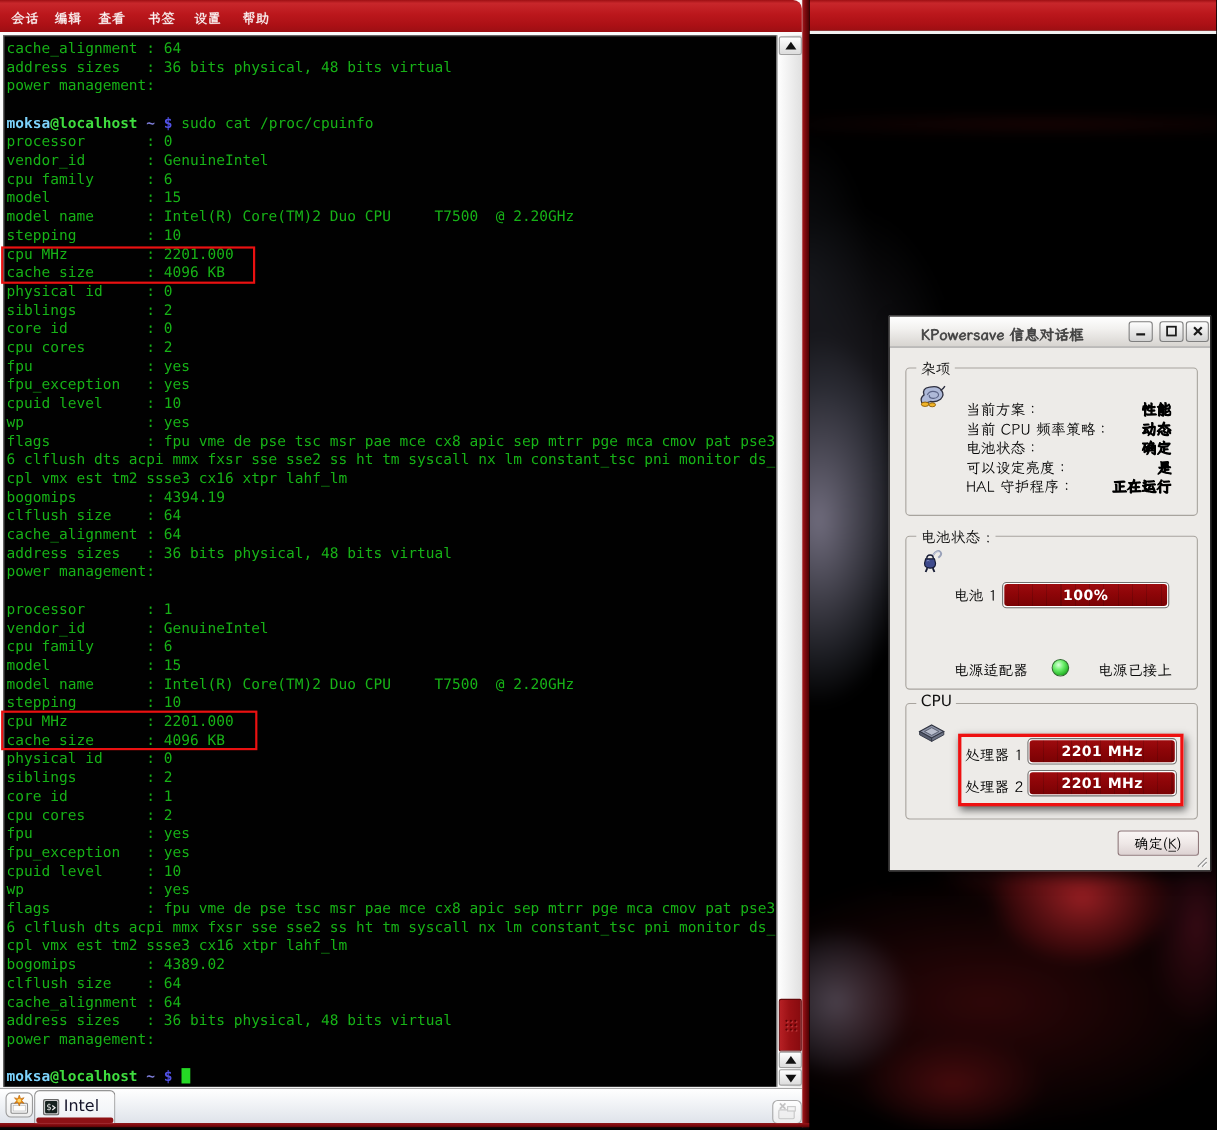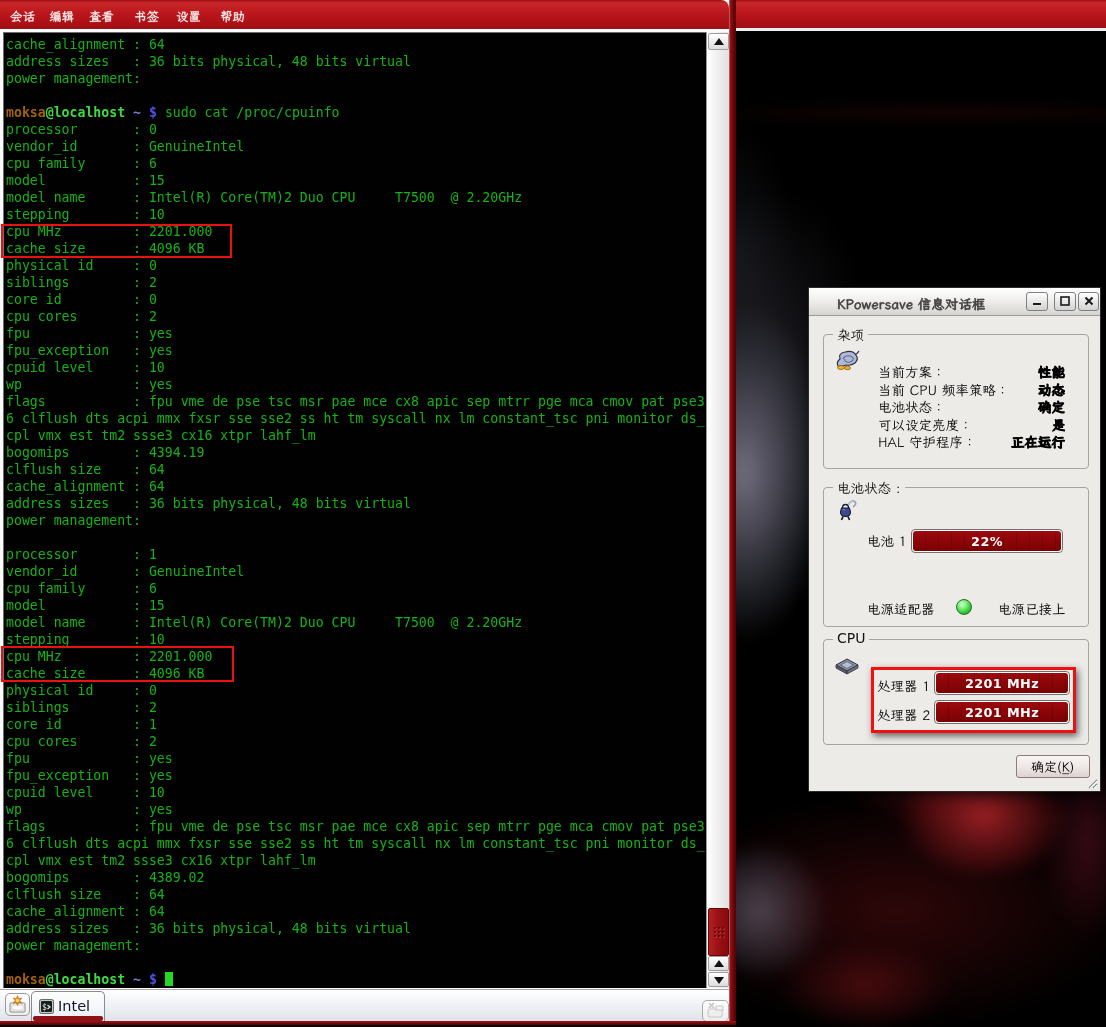--- a/index.html
+++ b/index.html
@@ -24,21 +24,21 @@
      background:linear-gradient(180deg,#9e1014 0%,#c8272b 10%,#bb171c 45%,#ab1015 80%,#9c0f13 100%);
      border-top-right-radius:8px; }
   .menu-item { position:absolute; top:8px; cursor:default; }
 
   
   #term { left:3px; top:32px; width:703px; height:956px; background:#010101;
      border-top:1px solid #6e6e6e; border-left:1px solid #6e6e6e; }
   #term-text { position:absolute; left:2px; top:3px; font-family:"DejaVu Sans Mono","Liberation Mono",monospace;
      font-size:13.2px; line-height:17px; color:#17b217; white-space:pre; }
   .tline { height:17px; }
-  .p-user { color:#a16207; font-weight:bold; }
+  .p-user { color:#7dd3fc; font-weight:bold; }
   .p-host { color:#3fdc3f; font-weight:bold; }
   .p-cwd  { color:#7d7dd8; font-weight:bold; }
   .p-sign { color:#5252e8; font-weight:bold; }
   .p-cursor { display:inline-block; width:8px; height:14px; background:#25d825; vertical-align:-2px; }
 
   .hl-rect { position:absolute; border:2px solid #ea1111; background:transparent; }
   #hl1 { left:1px; top:224px; width:231px; height:34px; }
   #hl2 { left:1px; top:646px; width:233px; height:36px; }
 
   
@@ -455,21 +455,21 @@
       <svg width="39.8" height="17.8" viewBox="0 0 354 158">
         <g transform="translate(0,124) scale(1,-1)" fill="#0a0a0a">
           <path transform="translate(0,0)" d="m52 52l-25-1l-1 15l27 2zm0-24l-24 0l-1 16l25 1zm35 26l-27-2l0 16l28 1zm-2-24l-25-1l0 17l26 1zm-66 35l2-36q0-1 0-2l0-4q0-1 0-2l0-1q0-1 1-3q2-1 4-1q3 0 3 2l0 0l0 3l23 1l0-16q0-8 6-11q2-1 7-2q5 0 19 0q13 0 18 1q5 1 7 3q2 3 3 8q1 5 1 14q0 10-2 10q-1 0-2-6q-2-16-5-19q-1-2-4-2q-6-1-17-1q-12 0-16 0q-4 1-5 2q-2 2-2 5l0 14l32 2q4 0 4 1q0 2-4 5l4 38q0 0 1 1q0 1 0 2q0 1-2 3q-1 2-4 2l-1 0l-30-2l0 20q0 3-5 4q-2 0-3 0q-1 0-1-1q0 0 0 0q2-3 2-6l0-17l-27-1q-6 2-8 2q-2 0-2-1q0-1 1-3q1-2 2-6z"></path>
           <path transform="translate(120,0)" d="m19 0q12 16 17 26q5 9 5 11q0 1-1 1q-1 0-4-2q-6-10-11-16q-5-7-8-10q-3-4-5-6q-2-2-3-2q-1-1-1-1q-1-1-1-1q0-1 2-3q2-1 5-2q0 0 0 0q0 0 0 0q2 0 3 1q1 2 2 4zm8 42q1 0 2 1q1 1 1 2q1 2 1 2q0 1-2 3q0 0-2 2q-2 1-5 3q-2 2-5 3q-2 2-4 3q-2 1-3 1q-1 0-2-1q-1-2-1-3q0-1 2-2q4-3 8-6q4-3 8-6q1-2 2-2zm9 25q1 0 2 1q1 1 1 3q1 1 1 1q0 1-1 3q-7 6-12 10q-5 4-7 4q-1 0-2-1q-1-1-1-2q0-1 0-1q0-1 1-2q4-3 8-7q4-4 7-7q2-2 3-2zm57-40l0 0q-2 0-5 2q-2 1-4 2q-2 2-3 2q0 0 0-1q0-1 1-3q2-3 4-5q2-3 5-4q2-2 3-2q3 0 4 2q2 2 3 7q1 5 3 14q1 9 1 23q0 1 1 2q0 0 0 1q0 2-2 3q-2 1-3 1q-1 0-2-1l-20-7l0 27q0 2 0 3q-1 1-3 1q-3 1-5 1q-1 0-1-1q0 0 0-1q1-1 2-3q0-1 0-3l0-27l-15-6l0 15q0 1 0 2q0 1-3 2q-3 1-5 1q-1 0-1-1q0 0 1-1q1-1 1-3q0-1 0-3l0-15l-9-3q-1-1-3-1q-2-1-3-1q-1 0-1 0q0 0 0-1q0 0 0 0q0 0 1-1q1-1 2-2q1-1 3-1q1 0 3 1l7 2l-1-37l0 0q0-6 4-9q3-3 8-4q8 0 17 0q7 0 13 0q7 0 13 1q5 1 8 3q2 3 2 7q1 5 1 12q0 2 0 5q0 2-1 4q0 2-1 2q-2 0-2-5q-1-7-2-11q-1-4-2-6q-1-2-2-2q-1-1-3-1q-6-1-11-1q-6-1-12-1q-4 0-9 0q-4 1-8 1q-3 1-4 2q-1 1-1 4l0 39l15 6l0-25q0-3 0-5q0-1-1-3l0-1q0-2 2-3q1-1 2-2q2 0 2 0q1 0 2 1q0 1 0 2l0 38l19 8q0-11-1-20q-1-9-3-16q0 0-1 0z"></path>
           <path transform="translate(282,0)" d="m42 0q0-1-2-1q-2 0-4 1q-3 0-3 2l0 11l0 60q-4-3-11-4q0 0-1 0q-2 0-3 0q-2 1-2 2q0 1 1 2q12 4 17 10q2 2 3 2q2 0 4-1q2-2 2-3q0-2 0-4q-1-2-1-5l0-59z"></path>
         </g>
       </svg>
     </span>
   <div class="kbar-outer" style="left:102px; top:241px; width:152px; height:24px;">
     <div class="kbar-fill"></div>
-    <div class="kbar-text">22%</div>
+    <div class="kbar-text">100%</div>
   </div>
   <span class="abs svgtext" style="left:58px; top:312px;" aria-label="电源适配器">
       <svg width="67.5" height="17.8" viewBox="0 0 600 158">
         <g transform="translate(0,124) scale(1,-1)" fill="#0a0a0a">
           <path transform="translate(0,0)" d="m52 52l-25-1l-1 15l27 2zm0-24l-24 0l-1 16l25 1zm35 26l-27-2l0 16l28 1zm-2-24l-25-1l0 17l26 1zm-66 35l2-36q0-1 0-2l0-4q0-1 0-2l0-1q0-1 1-3q2-1 4-1q3 0 3 2l0 0l0 3l23 1l0-16q0-8 6-11q2-1 7-2q5 0 19 0q13 0 18 1q5 1 7 3q2 3 3 8q1 5 1 14q0 10-2 10q-1 0-2-6q-2-16-5-19q-1-2-4-2q-6-1-17-1q-12 0-16 0q-4 1-5 2q-2 2-2 5l0 14l32 2q4 0 4 1q0 2-4 5l4 38q0 0 1 1q0 1 0 2q0 1-2 3q-1 2-4 2l-1 0l-30-2l0 20q0 3-5 4q-2 0-3 0q-1 0-1-1q0 0 0 0q2-3 2-6l0-17l-27-1q-6 2-8 2q-2 0-2-1q0-1 1-3q1-2 2-6z"></path>
           <path transform="translate(120,0)" d="m61 24l0-2q0-1 0-1q-1-1-1-1q-1-5-4-9q-3-5-7-11q-1-2-1-3q0-1 0-1q1 0 2 1q2 1 2 1q4 4 9 9q4 6 8 11q0 1 0 1q0 2-1 3q-2 1-4 2q-2 1-2 1q-1 0-1-1zm53-20q0 1-1 3q-2 3-4 6q-3 3-5 6q-3 3-5 5q-2 2-3 2q0 0-2-1q-2-1-2-3q0 0 2-2q7-8 13-18q1-2 2-2q1 0 2 0q1 1 2 2q1 1 1 2zm-101-6l1 0q1 0 2 1q1 1 2 3q3 7 7 16q5 9 8 18q0 2 0 3q0 2-1 2q-1 0-3-4q-2-4-6-10q-3-5-6-11q-3-5-6-9q-1-1-2-2q-1-1-2-2q-1-1-1-1q0-1 1-2q2-1 4-2q2 0 2 0zm81 48l-1-9l-25-2l0 9zm1 14l-1-8l-27-2l0 8zm-68-15q1 0 3 2q1 2 1 3q0 1-2 2q-1 2-4 4q-4 3-10 7q-2 1-3 1q-2 0-3-2q-1-1-1-2q0-1 1-1q0-1 1-1q4-3 7-6q4-3 7-6q2-1 3-1zm51-15l0-32q-5 1-11 4q-2 1-3 1q-1 0-1 0q0-1 2-3q4-5 9-8q5-3 6-3q2 0 4 2q1 1 1 3q0 1 0 3q0 1 0 2l0 31l14 1q2 0 3 0q1 0 1 1q0 1-3 5l3 23q0 0 0 1q0 0 0 1q0 2-1 3q-2 1-3 1q-1 0-1 0q0 0-1 0l-18-1q2 3 3 5q2 3 3 5q0 0 0 1q0 1-1 2q-1 1-3 2q-2 1-3 1q-1 0-1-2l0-1q0 0-1-4q-1-4-4-10l-6 0q-6 2-7 2q-1 0-1-1q0 0 0-1q0 0 1-1q0-1 1-3q0-1 0-3l2-21q0-1 0-1q0-1 0-1q0-1 0-2q0-1 0-1q0-1 0-1q0 0 0 0q0-3 2-4q2-1 3-1q2 0 2 2l0 1l0 1zm-25 50l53 3q3 0 3 2q0 0-1 2q-1 1-2 2q-2 1-3 1q-1 0-1 0q0 0-1 0q-2-1-4-1l-44-3q-7 3-8 3q-1 0-1-1q0 0 0-1q0 0 0-1q1-2 1-4q0-2 0-4l0-5q0-8 0-17q-1-10-2-20q-2-10-6-20q-3-10-9-19q-1-2-1-4q0-1 1-1q1 0 5 4q3 4 6 11q4 7 7 16q3 9 5 20q1 8 1 18q1 10 1 19zm-19-11q0 0 1 1q1 1 2 2q1 1 1 2q0 1-2 3q-1 1-4 4q-2 2-5 4q-2 2-4 4q-2 1-3 1q-2 0-3-1q-1-2-1-3q0-1 2-2q3-3 6-6q3-3 7-7q2-2 3-2z"></path>
           <path transform="translate(240,0)" d="m91 39l-2-19l-29-1l-2 19zm17-47l2 0q2 0 3 1q1 1 3 4q1 1 1 2q0 1-2 1l-1 0q-1 0-3-1q-1 0-3 0q-6 0-13 1q-8 1-16 2q-9 1-17 2q-8 2-15 3q-7 1-12 2q-4 1-8 1q5 4 7 6q3 2 4 4q0 1 0 2q0 3-2 4q-3 2-9 6q-1 0-1 1q0 0 1 0q2 3 4 5q3 3 5 6q1 1 2 2q0 0 0 1q0 2-1 3q-2 1-3 1q-1 0-1 0q0 0 0 0l-18-1q-1 0-1 0q-1 0-2 0q-2 0-3 0q-1 0-1 0q0 0 0 0q-1 0-1-1q0 0 0-1q0 0 1-1q0-1 2-3q1-1 3-1q1 0 2 0q1 0 2 0l11 2q-5-6-7-9q-2-3-2-5q0-1 1-2q1-1 2-2q2-1 4-2q2-1 4-2q0-1 0-1q0 0 0-1q-2-2-5-5q-3-3-7-6q-6 0-9-1q-3 0-4-1q-1-1-1-2q0-1 1-3q1-2 2-2q1 0 1 1q1 0 1 0q4 1 7 1q3 1 6 1q3 0 6 0q3-1 5-1q6-1 13-3q8-1 16-3q9-1 18-2q8-1 16-2q7-1 12-1zm-79 66q1 0 2 1q1 1 1 2q1 2 1 2q0 1-2 2q-2 2-4 4q-3 2-6 3q-2 2-4 3q-2 1-3 1q-1 0-2-2q-1-1-1-2q0-1 2-3q3-2 6-4q4-3 7-6q2-1 3-1zm6 17q1 0 2 0q1 1 2 2q0 1 0 2q0 1-1 3q-2 1-4 3q-2 2-5 4q-3 1-5 3q-2 1-3 1q-1 0-2-2q-1-1-1-2q0-1 2-2q3-3 7-5q3-3 6-6q0-1 1-1q1 0 1 0zm25-63l35 1q2 1 2 1q1 0 1 1q0 0 0 2q-1 1-2 3l3 19q0 0 1 1q0 1 0 1q0 2-2 3q-1 2-3 2l-2 0l-15-1l0 15l30 2q2 0 2 1q0 1 0 2q-1 1-2 2q-2 1-3 1q0 0-1 0q0 0-1 0q-1 0-2 0q-1-1-2-1l-21-1l0 16q4 1 8 3q5 1 9 3q1 1 1 2q0 1-1 3q-1 1-2 3q-1 1-2 1q0 0-1-1q-1-1-2-2q-1-1-2-1q-8-4-17-8q-9-3-18-6q-2 0-3-1q-1 0-1-1q0-1 2-1q2 0 8 1q6 1 14 3l0-14l-24-1q-1 0-1-1q-1 0-1 0q-2 0-4 1q0 0-1 0q0 0 0 0q0-1 0-1q1-4 3-5q1 0 3 0l1 0l24 1l0-16l-13 0q-6 2-8 2q-1 0-1-1q0 0 0-1q1 0 1-1q0-1 1-3q0-1 0-3l1-17q1-1 1-2q0-1 0-2q0 0 0-1q0-1-1-2l0-1q0-1 2-2q1-1 2-2q2 0 2 0q2 0 2 1q0 0 0 1l0 1z"></path>
           <path transform="translate(360,0)" d="m50 20l0-11l-30-1l0 11zm1 14l-1-8l-30-1l-1 31l7 0q0-7-1-13q-1-6-4-12q0-1 0-2q0-1 0-1q1 0 2 1q6 7 7 13q2 7 2 15l6 0l0-15q0-4 2-6q2-3 6-3l1 0zm0 24l0-18l-4-1q-2 0-3 1q0 1 0 3l0 14zm-13 19l0-14l-6 0l0 13zm-18-75l36 1q2 0 3 0q1 1 1 2q0 1-4 4l2 49q0 0 0 1q1 0 1 1q0 2-2 3q-2 1-4 1q0 0 0 0q-1 0-1 0l-8-1l0 14l15 1q3 0 3 2q0 1-1 2q-1 1-3 2q-1 1-2 1q-1 0-2 0q-1-1-4-1l-36-3q0 0-1 0q-1 0-2 0q-1 0-1 0q-1 0-2 0l0 0q-1 0-1 0q0-1 0-1q1-2 2-4q1-1 4-1q0 0 1 0q1 0 2 0l10 1q0-4 0-7q0-4 0-7l-7 0q-5 2-7 2q-1 0-1-1q0-1 1-2q1-3 1-7l0-47q0-4 0-7q0 0 0-1q0-2 2-3q2-2 3-2q1 0 2 1q0 1 0 3zm47 5l0 0q0-6 3-9q3-2 8-3q4-1 10-1q5 0 9 1q4 0 8 1q5 0 7 3q2 2 3 8q0 5 0 16q0 6-1 6q-2 0-3-6q-1-7-1-11q-1-3-2-5q-1-2-2-3q-1-1-3-1q-3 0-7-1q-4 0-7 0q-7 0-10 1q-3 0-4 2q0 1 0 4l0 37l26 1q4 1 4 2q0 2-3 5l3 26q0 0 0 1q1 0 1 1q0 1-1 2q0 0-2 2q-1 1-3 1q0 0 0-1q-1 0-1 0l-28-2q-1 0-1 0q-1 0-1 0q-1 0-2 0q-1 0-3 0q0 1-1 1q0 0 0-1q0-1 0-2q1-2 3-3q1-2 4-2q0 0 1 0q1 0 1 0l24 2l-2-25l-19-2q-3 2-5 3q-2 0-3 0q-1 0-1-1q0 0 0-1q2-3 2-6z"></path>
           <path transform="translate(480,0)" d="m47 17l-1-16l-18-1l-1 16zm47 1l-1-16l-20-1l-1 16zm-20-23l25 1q1 0 2 0q1 0 1 1q0 1-3 5l3 16q0 0 0 1q1 1 1 1q0 2-2 3q-2 1-4 1l-1 0l-24-1q-3 2-5 2q-2 1-3 1q-2 0-2-1q0-1 1-1q0-1 0-2q2-2 2-6l1-14q0-1 0-2q0 0 0-1q0-1 0-2q0-1 0-2q0 0 0 0q0-1 0-1q0-2 3-4q2 0 3 0q2 0 2 2l0 1zm-45-1l23 0q2 1 3 1q1 0 1 1q0 1-3 5l1 16q1 0 1 1q0 0 0 1q0 1-1 3q-1 1-4 1l-1 0l-23-1q-1 1-3 1q-1 1-2 1q8 1 15 4q7 2 13 6q5 5 9 11q8-6 15-11q8-4 16-6q8-3 16-4q1 0 1 0q0 0 0 0q1 0 3 1q1 1 2 2q1 2 1 2q0 1-2 1q-13 2-24 6q-11 4-21 11l34 2q2 0 2 0q1 0 1 1q0 1-1 3q-1 1-3 2q-2 1-2 1q-1 0-1 0q-2-1-3-1q0 0-1-1l-1 0q1 2 1 3q0 2-2 3q-2 1-4 2q-3 2-5 2q-2 1-3 1q-1 0-2-1q0-1 0-2q0-1 2-2q2-1 4-3q3-1 5-3l-24-1q0 2 1 4q0 2 1 5q0 0 0 0q0 1 0 1q0 1-2 2q-1 1-3 1q-2 1-3 1q-1 0-1-1q0 0 0-1q1-2 1-3q0-1-1-4q0-3-1-5l-28-2l-1 0q-2 0-3 1q-1 0-3 0q0 0-1 0q0 0 0 0q0-1 1-3q1-1 2-3q0 0 2-1q1 0 3 0l1 0l24 1q-3-4-8-8q-5-3-10-5q-6-3-11-5q-5-1-9-2q-2-1-2-2q0-2 2-2q0 0 1 1l3 0l0 0q0-1 0-1q1-1 1-1q1-3 2-6l1-13q0-1 0-2q0-1 0-2q0-1 0-1q0-1 0-2q0 0 0 0q0-1 0-1q0-1 1-2q1-1 2-2q2-1 3-1q2 0 2 3l0 0zm17 89l-1-13l-18-1l-1 13zm47 3l-2-13l-19-1l-1 13zm-65-23l23 1q1 0 2 1q1 0 1 1q0 1-3 4l3 14q0 0 0 1q0 0 0 1q0 1-1 2q-2 2-4 2l-1 0l-22-2q-7 2-9 2q-1 0-1 0q0-1 1-3q1-1 1-2q1-2 1-4l1-11q1-1 1-2q0 0 0-1q0-1 0-2q0 0-1-1q0-1 0-1q0 0 0 0q0-2 1-3q1-1 3-1q1 0 2 0q2 0 2 1l0 1zm44 3l25 1q1 0 2 0q1 0 1 1q0 1-2 5l2 13q0 1 1 1q0 1 0 2q0 1-1 2q-2 2-3 2q-1 0-1-1q0 0-1 0l-24-1q-7 2-9 2q-1 0-1-1q0-1 1-2q1-1 1-3q1-1 1-3l1-11q0-1 0-1q0-1 0-2q0-1 0-2q0-1 0-2q0 0 0 0q0 0 0 0q0-2 1-3q1 0 2-1q2-1 3-1q1 0 1 3l0 0z"></path>
         </g>

